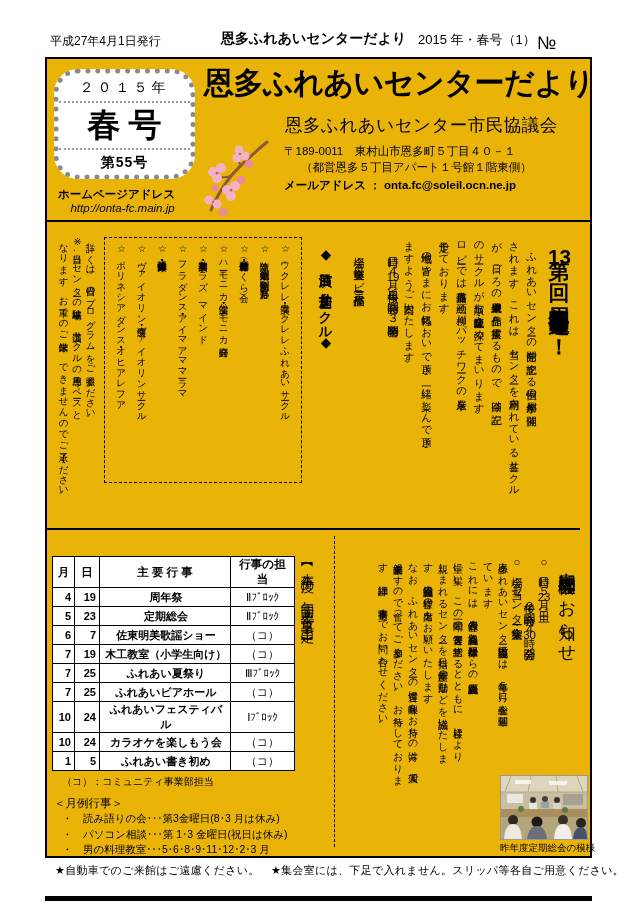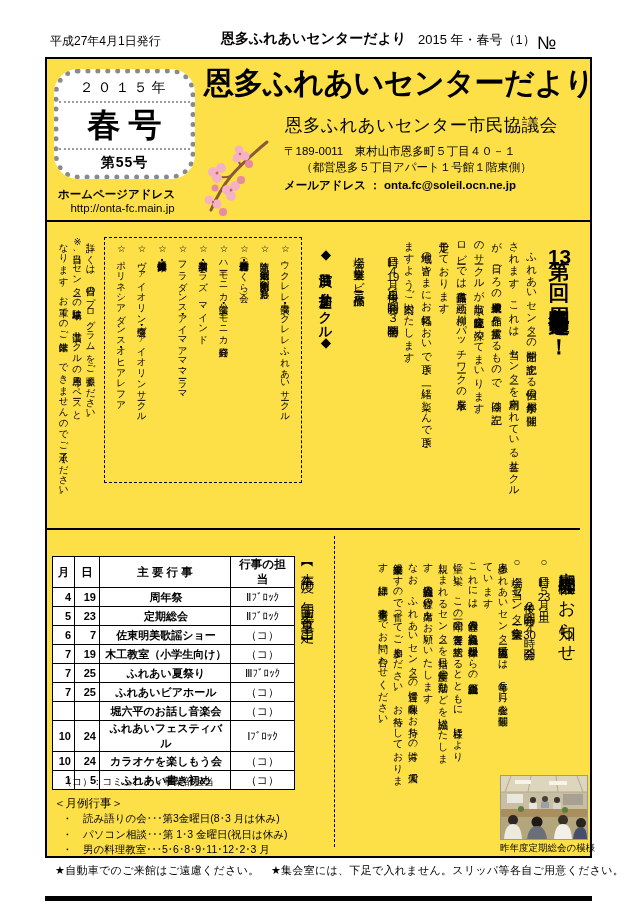--- a/index.html
+++ b/index.html
@@ -9,30 +9,30 @@
   .tcy { text-combine-upright: all; }
 
   
   .top-strip { position:absolute; left:0; top:29px; width:543px; height:22px; }
   .ts-date  { position:absolute; left:50px;  top:4px; font-size:12px; }
   .ts-name  { position:absolute; left:221px; top:1px; font-size:14px; font-weight:bold; }
   .ts-issue { position:absolute; left:418px; top:2px; font-size:13px; }
   .ts-no    { position:absolute; left:537px; top:2px; font-size:18px; }
 
   
-  .main-box { position:absolute; left:45px; top:57px; width:547px; height:801px; border:2px solid #000; background:#fde047; }
+  .main-box { position:absolute; left:45px; top:57px; width:547px; height:801px; border:2px solid #000; background:#eab308; }
 
   
   .masthead { position:relative; height:163px; border-bottom:2px solid #000; }
   .stamp { position:absolute; left:7px; top:10px; width:141px; height:110px; border:5px dotted #8a8a8a; border-radius:24px; display:flex; flex-direction:column; text-align:center; background:#fff; }
   .stamp-year   { font-size:14px; letter-spacing:4px; padding:5px 0 4px; border-bottom:2px dotted #9a9a9a; }
   .stamp-season { font-size:33px; font-weight:bold; letter-spacing:8px; flex:1; display:flex; align-items:center; justify-content:center; border-bottom:2px dotted #9a9a9a; padding-left:8px;}
   .stamp-number { font-size:14px; font-weight:bold; padding:4px 0 5px; letter-spacing:1px; }
   .homepage { position:absolute; left:11px; top:128px; font-size:11.5px; font-weight:bold; line-height:14px;text-align:center; }
-  .homepage .url { font-weight:normal; padding-left:12px; }
+  .homepage .url { font-weight:normal; padding-left:12px;font-style:italic; }
   .mast-title { position:absolute; left:157px; top:4px; width:386px; text-align:center; font-size:30px; font-weight:bold; letter-spacing:-0.5px; white-space:nowrap; }
   .mast-subtitle { position:absolute; left:238px; top:54px; font-size:17.5px; letter-spacing:0.5px;text-align:center; }
   .addr { position:absolute; left:237px; top:85px; font-size:11.5px; line-height:15.5px; }
   .addr .indent { padding-left:17px; }
   .addr .bold { font-weight:bold; letter-spacing:0.5px; }
   .addr .mail { margin-top:3px; font-weight:bold; }
   .sakura { position:absolute; left:150px; top:79px; }
 
   
   .sec1 { position:relative; height:308px; border-bottom:2px solid #000; writing-mode:vertical-rl; text-orientation:mixed; padding:12px 2px 10px 6px; overflow:hidden; }
@@ -221,26 +221,20 @@
               <td class="event">ふれあい夏祭り</td>
               <td class="charge">Ⅲﾌﾞﾛｯｸ</td>
             </tr>
           <tr>
               <td class="num">7</td>
               <td class="num">25</td>
               <td class="event">ふれあいビアホール</td>
               <td class="charge">（コ）</td>
             </tr>
           <tr>
-              <td class="num"></td>
-              <td class="num"></td>
-              <td class="event">堀六平のお話し音楽会</td>
-              <td class="charge">（コ）</td>
-            </tr>
-          <tr>
               <td class="num">10</td>
               <td class="num">24</td>
               <td class="event">ふれあいフェスティバル</td>
               <td class="charge">Ⅰﾌﾞﾛｯｸ</td>
             </tr>
           <tr>
               <td class="num">10</td>
               <td class="num">24</td>
               <td class="event">カラオケを楽しもう会</td>
               <td class="charge">（コ）</td>

